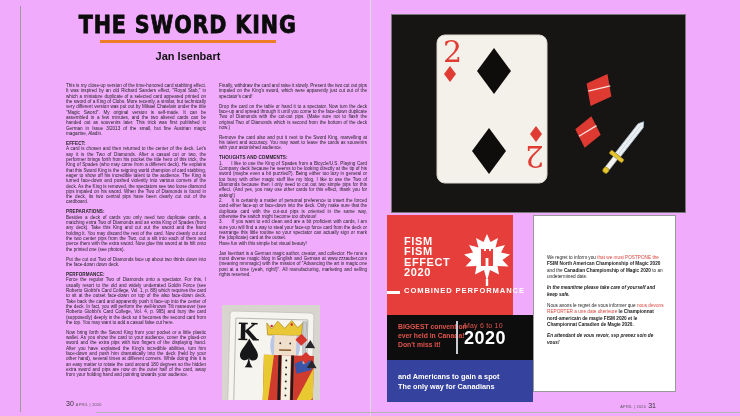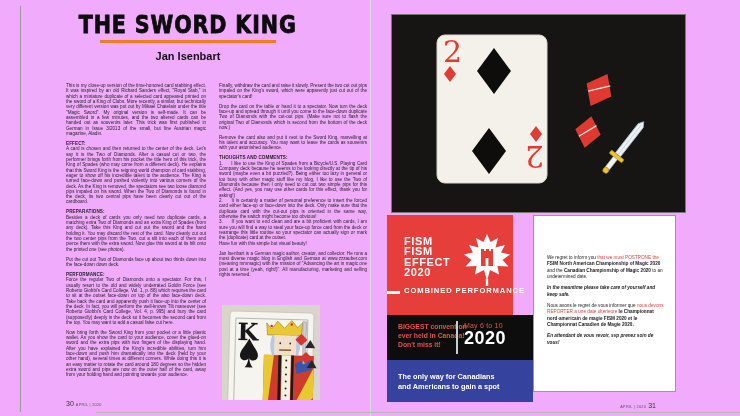--- a/index.html
+++ b/index.html
@@ -210,22 +210,22 @@
           <div>Don't miss it!</div>
         </div>
       <div class="ad-divider"></div>
       <div class="ad-date">
         <div class="date-range">May 6 to 10</div>
         <div class="year">2020</div>
       </div>
     </div>
 
     <div class="ad-blue">
+        <div>and Americans to gain a spot</div>
         <div>The only way for Canadians</div>
-        <div>and Americans to gain a spot</div>
       </div>
 
     <aside class="notice">
       <div class="notice-body">
           <p class="para"><span class="run-n">We regret to inform you </span><span class="run-r">that we must POSTPONE the </span><span class="run-b">FSIM North American Championship of Magic 2020</span><span class="run-n"> and the </span><span class="run-b">Canadian Championship of Magic 2020</span><span class="run-n"> to an undetermined date.</span></p>
           <p class="para"><span class="run-bi">In the meantime please take care of yourself and keep safe.</span></p>
           <p class="para"><span class="run-n">Nous avons le regret de vous informer que </span><span class="run-r">nous devons REPORTER a une date ulterieure </span><span class="run-b">le Championnat nord-americain de magie FISM 2020 et le Championnat Canadien de Magie 2020.</span></p>
           <p class="para"><span class="run-bi">En attendant de vous revoir, svp prenez soin de vous!</span></p>
         </div>
     </aside>

